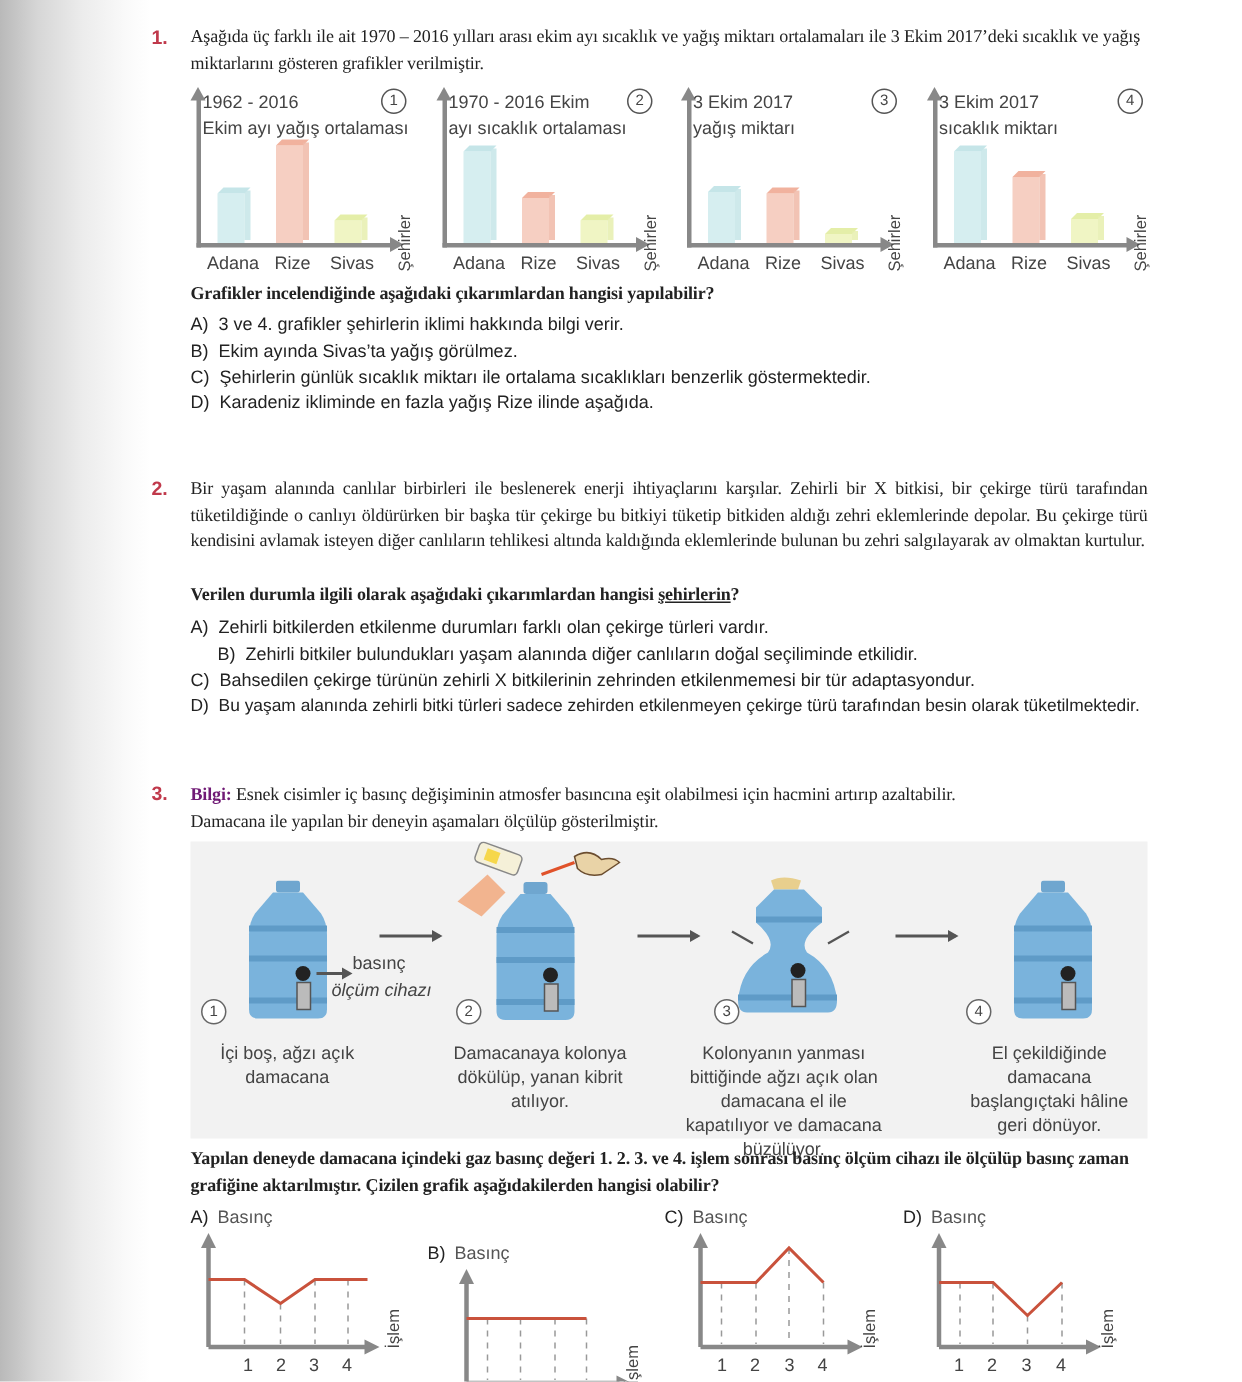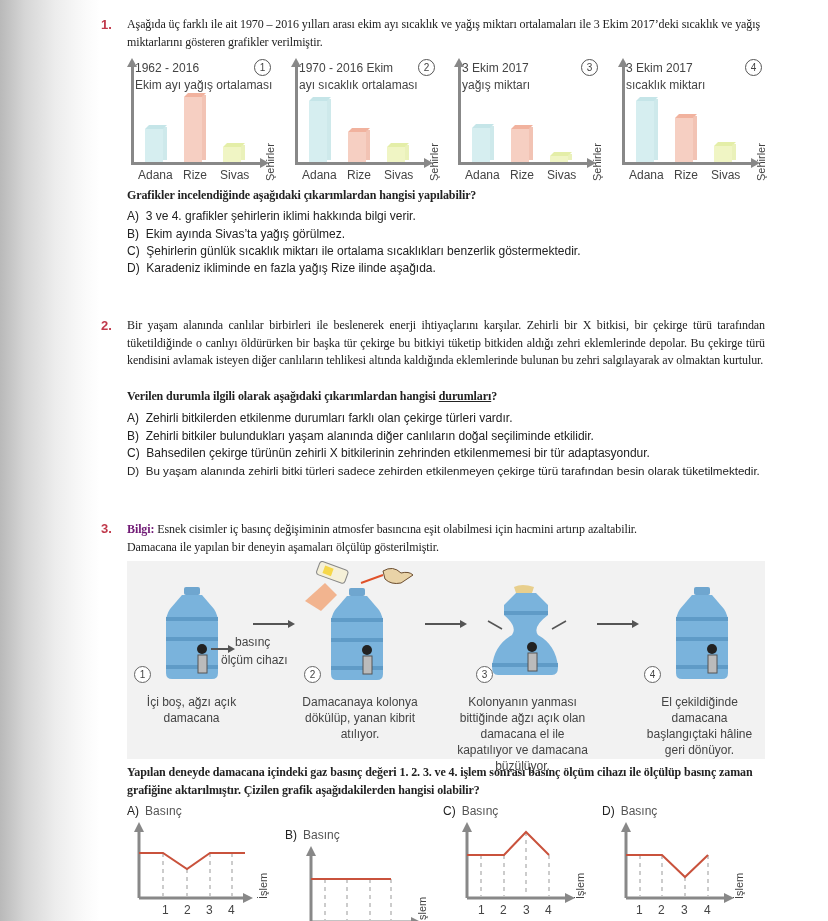--- a/index.html
+++ b/index.html
@@ -113,44 +113,44 @@
 </div>
 
 <div class="abs txt bold" style="left:127px; top:187px;">Grafikler incelendiğinde aşağıdaki çıkarımlardan hangisi yapılabilir?</div>
 <div class="opt" style="top:208px;"><span>A)</span>&nbsp; <span>3 ve 4. grafikler şehirlerin iklimi hakkında bilgi verir.</span></div>
 <div class="opt" style="top:226px;"><span>B)</span>&nbsp; <span>Ekim ayında Sivas’ta yağış görülmez.</span></div>
 <div class="opt" style="top:243px;"><span>C)</span>&nbsp; <span>Şehirlerin günlük sıcaklık miktarı ile ortalama sıcaklıkları benzerlik göstermektedir.</span></div>
 <div class="opt" style="top:260px;"><span>D)</span>&nbsp; <span>Karadeniz ikliminde en fazla yağış Rize ilinde aşağıda.</span></div>
 
 <div class="qnum" style="top:318px">2.</div>
 <div class="abs txt justify" style="left:127px; top:317px; width:638px;">Bir yaşam alanında canlılar birbirleri ile beslenerek enerji ihtiyaçlarını karşılar. Zehirli bir X bitkisi, bir çekirge türü tarafından tüketildiğinde o canlıyı öldürürken bir başka tür çekirge bu bitkiyi tüketip bitkiden aldığı zehri eklemlerinde depolar. Bu çekirge türü kendisini avlamak isteyen diğer canlıların tehlikesi altında kaldığında eklemlerinde bulunan bu zehri salgılayarak av olmaktan kurtulur.</div>
-<div class="abs txt bold" style="left:127px; top:388px;"><span>Verilen durumla ilgili olarak aşağıdaki çıkarımlardan hangisi </span><span class="u">durumları</span><span>?</span></div>
+<div class="abs txt bold" style="left:127px; top:388px;"><span>Verilen durumla ilgili olarak aşağıdaki çıkarımlardan hangisi </span><span class="u">şehirlerin</span><span>?</span></div>
 <div class="opt" style="top:410px;"><span>A)</span>&nbsp; <span>Zehirli bitkilerden etkilenme durumları farklı olan çekirge türleri vardır.</span></div>
-<div class="opt" style="top:428px;"><span>B)</span>&nbsp; <span>Zehirli bitkiler bulundukları yaşam alanında diğer canlıların doğal seçiliminde etkilidir.</span></div>
+<div class="opt" style="top:428px;margin-left:18px;"><span>B)</span>&nbsp; <span>Zehirli bitkiler bulundukları yaşam alanında diğer canlıların doğal seçiliminde etkilidir.</span></div>
 <div class="opt" style="top:445px;"><span>C)</span>&nbsp; <span>Bahsedilen çekirge türünün zehirli X bitkilerinin zehrinden etkilenmemesi bir tür adaptasyondur.</span></div>
 <div class="opt" style="top:463px; font-size:11.6px;"><span>D)</span>&nbsp; <span>Bu yaşam alanında zehirli bitki türleri sadece zehirden etkilenmeyen çekirge türü tarafından besin olarak tüketilmektedir.</span></div>
 
 <div class="qnum" style="top:521px">3.</div>
 <div class="abs txt" style="left:127px; top:521px; white-space:nowrap;"><span class="bilgi">Bilgi:</span><span> Esnek cisimler iç basınç değişiminin atmosfer basıncına eşit olabilmesi için hacmini artırıp azaltabilir.</span></div>
 <div class="abs txt" style="left:127px; top:539px;">Damacana ile yapılan bir deneyin aşamaları ölçülüp gösterilmiştir.</div>
 
 <div class="panel">
 
   <svg class="abs" style="left:35px; top:26px;" width="60" height="95">
     <rect x="22" y="0" width="16" height="8" rx="2" fill="#6fa6cf"></rect>
     <path d="M20 8 L40 8 L52 22 Q56 28 56 36 L56 86 Q56 92 50 92 L10 92 Q4 92 4 86 L4 36 Q4 28 8 22 Z" fill="#7ab3dc"></path>
     <rect x="4" y="30" width="52" height="4" fill="#5f9bc7"></rect>
     <rect x="4" y="50" width="52" height="4" fill="#5f9bc7"></rect>
     <rect x="4" y="78" width="52" height="4" fill="#5f9bc7"></rect>
     <circle cx="40" cy="62" r="5" fill="#222"></circle>
     <rect x="36" y="68" width="9" height="18" fill="#bbb" stroke="#555" stroke-width="1"></rect>
   </svg>
   <div class="arrow" style="left:84px; top:87px; width:22px;"></div>
   <div class="cap" style="left:108px; top:73px; width:60px; text-align:left;"><span>basınç</span></div>
-  <div class="cap" style="left:94px; top:91px; width:80px; text-align:left;"><span>ölçüm cihazı</span></div>
+  <div class="cap" style="left:94px; top:91px; width:80px; text-align:left;font-style:italic;"><span>ölçüm cihazı</span></div>
   <div class="circ" style="left:7px; top:105px;">1</div>
   <div class="arrow" style="left:126px; top:62px; width:40px;"></div>
   <div class="cap" style="left:7px; top:133px; width:115px;">İçi boş, ağzı açık damacana</div>
 
   <svg class="abs" style="left:174px; top:0px;" width="120" height="122">
     <path d="M4 40 L24 22 L36 34 L20 50 Z" fill="#f2b48f"></path>
     <rect x="16" y="4" width="30" height="14" rx="3" fill="#f5f0d8" stroke="#888" transform="rotate(20 30 12)"></rect>
     <rect x="22" y="7" width="9" height="8" fill="#f6d74a" transform="rotate(20 30 12)"></rect>
     <line x1="60" y1="22" x2="82" y2="14" stroke="#e0522a" stroke-width="2"></line>
     <path d="M82 10 Q92 4 100 12 Q108 10 112 14 L100 22 Q90 24 84 18 Z" fill="#e9d3a7" stroke="#6b4d2f" stroke-width="1"></path>

